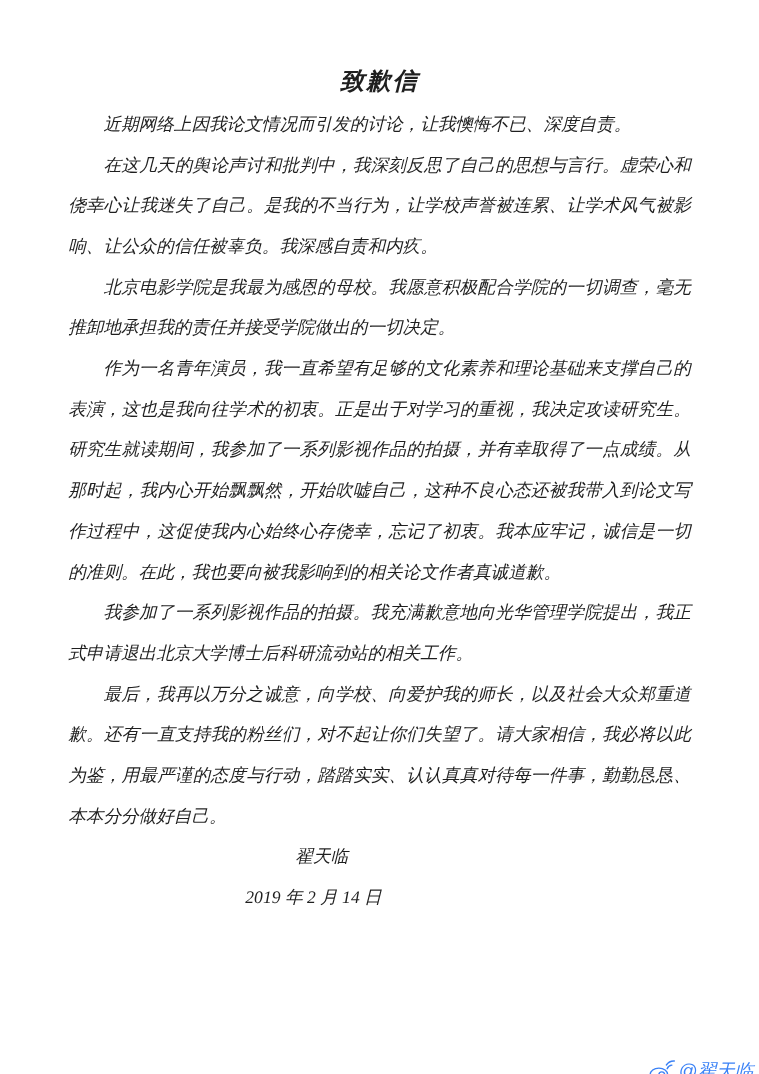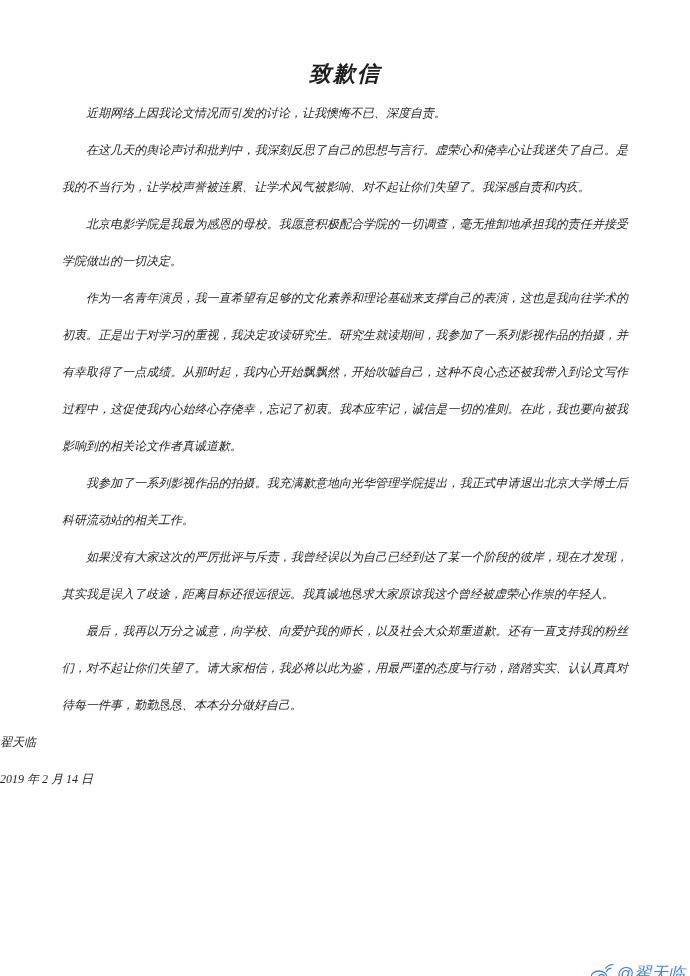--- a/index.html
+++ b/index.html
@@ -23,34 +23,34 @@
     padding-top: 46px;
     text-align: center;
     font-size: 22px;
     line-height: 32px;
     font-weight: bold;
     letter-spacing: 2px;
   }
   .letter-body {
     margin-top: 5px;
     padding: 0 62px;
-    font-size: 12px;
+    font-size: 16px;
     line-height: 37px;
     text-align: justify;
     text-justify: inter-ideograph;
   }
   .letter-body p {
     margin: 0;
     text-indent: 2em;
   }
   .signature-block {
     margin-top: 0;
-    font-size: 12px;
+    font-size: 16px;
     line-height: 37px;
-    text-align: left;
+    text-align: center;
   }
   .sig-name {
     padding-right: 105px;
   }
   .sig-date {
     padding-right: 120px;
   }
   .watermark {
     position: absolute;
     right: 5px;
@@ -68,25 +68,24 @@
 </style>
 </head>
 <body>
 
 <div class="page" style="background: rgb(255, 255, 255); color: rgb(31, 31, 31);">
 
   <h1 class="title">致歉信</h1>
 
   <div class="letter-body">
       <p>近期网络上因我论文情况而引发的讨论，让我懊悔不已、深度自责。</p>
-      <p>在这几天的舆论声讨和批判中，我深刻反思了自己的思想与言行。虚荣心和侥幸心让我迷失了自己。是我的不当行为，让学校声誉被连累、让学术风气被影响、对不起让你们失望了。我深感自责和内疚。</p>
+      <p>在这几天的舆论声讨和批判中，我深刻反思了自己的思想与言行。虚荣心和侥幸心让我迷失了自己。是我的不当行为，让学校声誉被连累、让学术风气被影响、让公众的信任被辜负。我深感自责和内疚。</p>
       <p>北京电影学院是我最为感恩的母校。我愿意积极配合学院的一切调查，毫无推卸地承担我的责任并接受学院做出的一切决定。</p>
       <p>作为一名青年演员，我一直希望有足够的文化素养和理论基础来支撑自己的表演，这也是我向往学术的初衷。正是出于对学习的重视，我决定攻读研究生。研究生就读期间，我参加了一系列影视作品的拍摄，并有幸取得了一点成绩。从那时起，我内心开始飘飘然，开始吹嘘自己，这种不良心态还被我带入到论文写作过程中，这促使我内心始终心存侥幸，忘记了初衷。我本应牢记，诚信是一切的准则。在此，我也要向被我影响到的相关论文作者真诚道歉。</p>
       <p>我参加了一系列影视作品的拍摄。我充满歉意地向光华管理学院提出，我正式申请退出北京大学博士后科研流动站的相关工作。</p>
-      <p>如果没有大家这次的严厉批评与斥责，我曾经误以为自己已经到达了某一个阶段的彼岸，现在才发现，其实我是误入了歧途，距离目标还很远很远。我真诚地恳求大家原谅我这个曾经被虚荣心作祟的年轻人。</p>
       <p>最后，我再以万分之诚意，向学校、向爱护我的师长，以及社会大众郑重道歉。还有一直支持我的粉丝们，对不起让你们失望了。请大家相信，我必将以此为鉴，用最严谨的态度与行动，踏踏实实、认认真真对待每一件事，勤勤恳恳、本本分分做好自己。</p>
     </div>
 
   <div class="signature-block">
     <div class="sig-name">翟天临</div>
     <div class="sig-date">2019 年 2 月 14 日</div>
   </div>
 
   <div class="watermark" style="color: #3b82f6;">
     <span>

